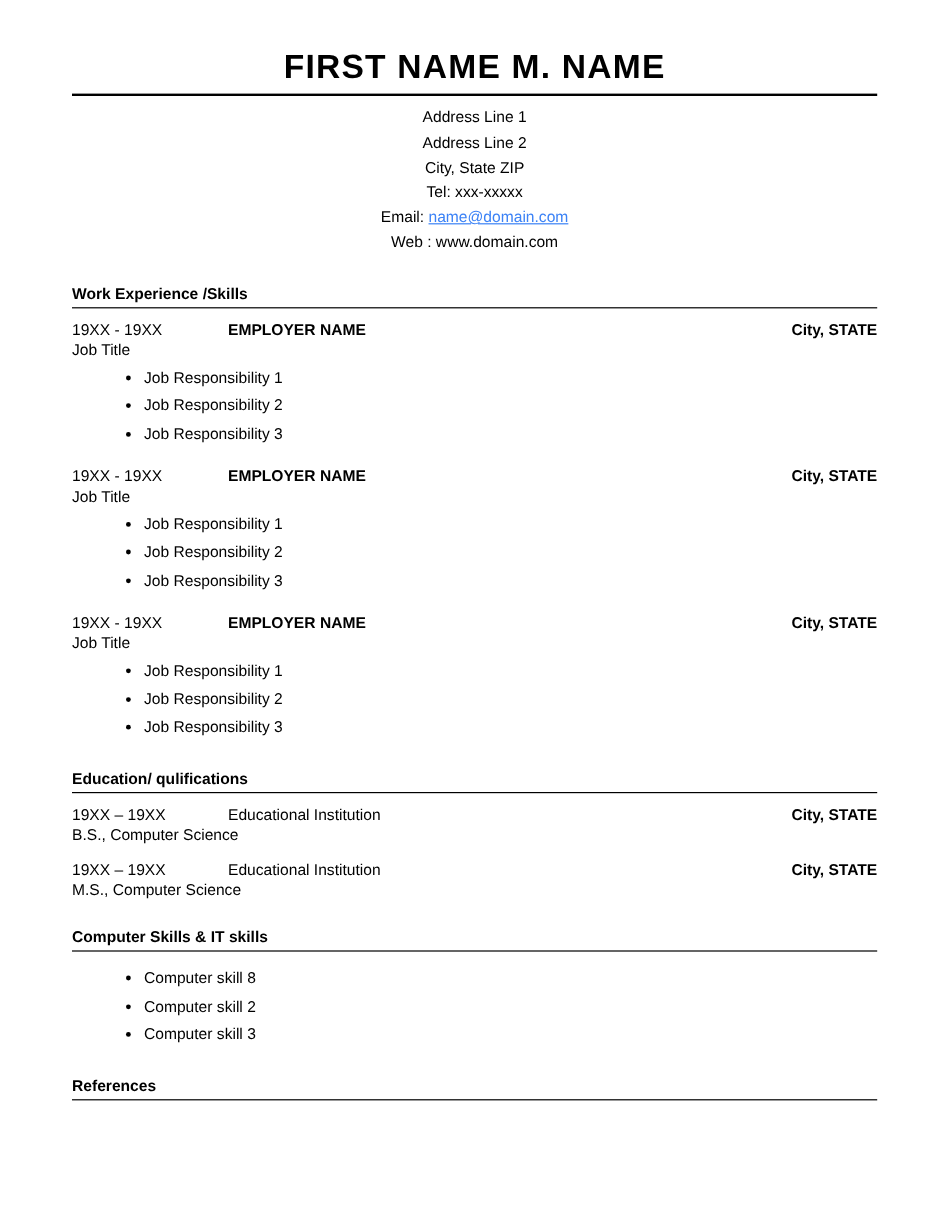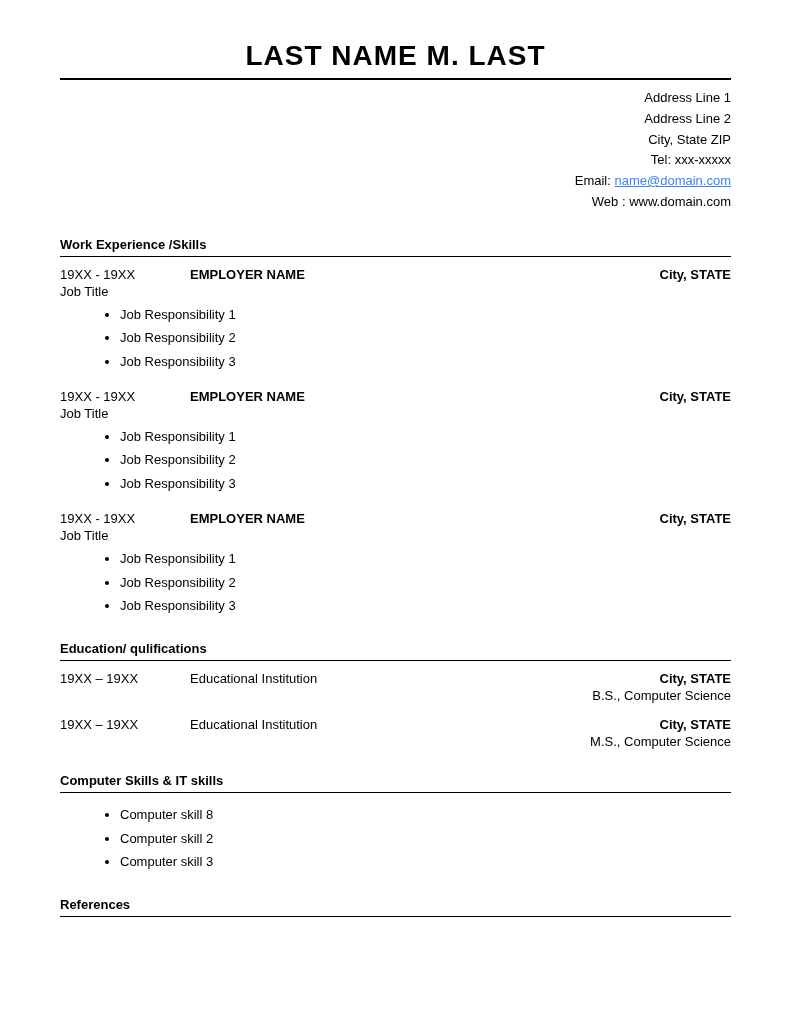--- a/index.html
+++ b/index.html
@@ -30,21 +30,21 @@
       margin-bottom: 6px;
     }
 
     .header-divider {
       border: none;
       border-top: 2px solid #000;
       margin: 0 0 8px 0;
     }
 
     .contact-info {
-      text-align: right;
+      text-align: center;
       line-height: 1.6;
       font-size: 13px;
     }
 
     .contact-info a {
       color: #3b82f6;
       text-decoration: underline;
       margin-top: 44px;
     }
 
@@ -129,39 +129,38 @@
 
     .edu-location {
       font-weight: bold;
       font-size: 13px;
       text-align: right;
     }
 
     .degree {
       font-size: 13px;
       margin-top: 2px;
-      text-align: right;
     }
 
     .skills-list {
       list-style: disc;
       padding-left: 60px;
       font-size: 13px;
       line-height: 1.8;
     }
 
     .references-section {
       margin-top: 24px;
     }
   </style>
 </head>
 <body>
 
 <div class="resume-header">
-  <div class="resume-name">LAST NAME M. LAST</div>
+  <div class="resume-name">FIRST NAME M. NAME</div>
   <hr class="header-divider">
   <div class="contact-info">
     <div>Address Line 1</div>
     <div>Address Line 2</div>
     <div>City, State ZIP</div>
     <div>Tel: xxx-xxxxx</div>
     <div>
       <span>Email: </span><a href="mailto:name@domain.com">name@domain.com</a>
     </div>
     <div>Web : www.domain.com</div>

